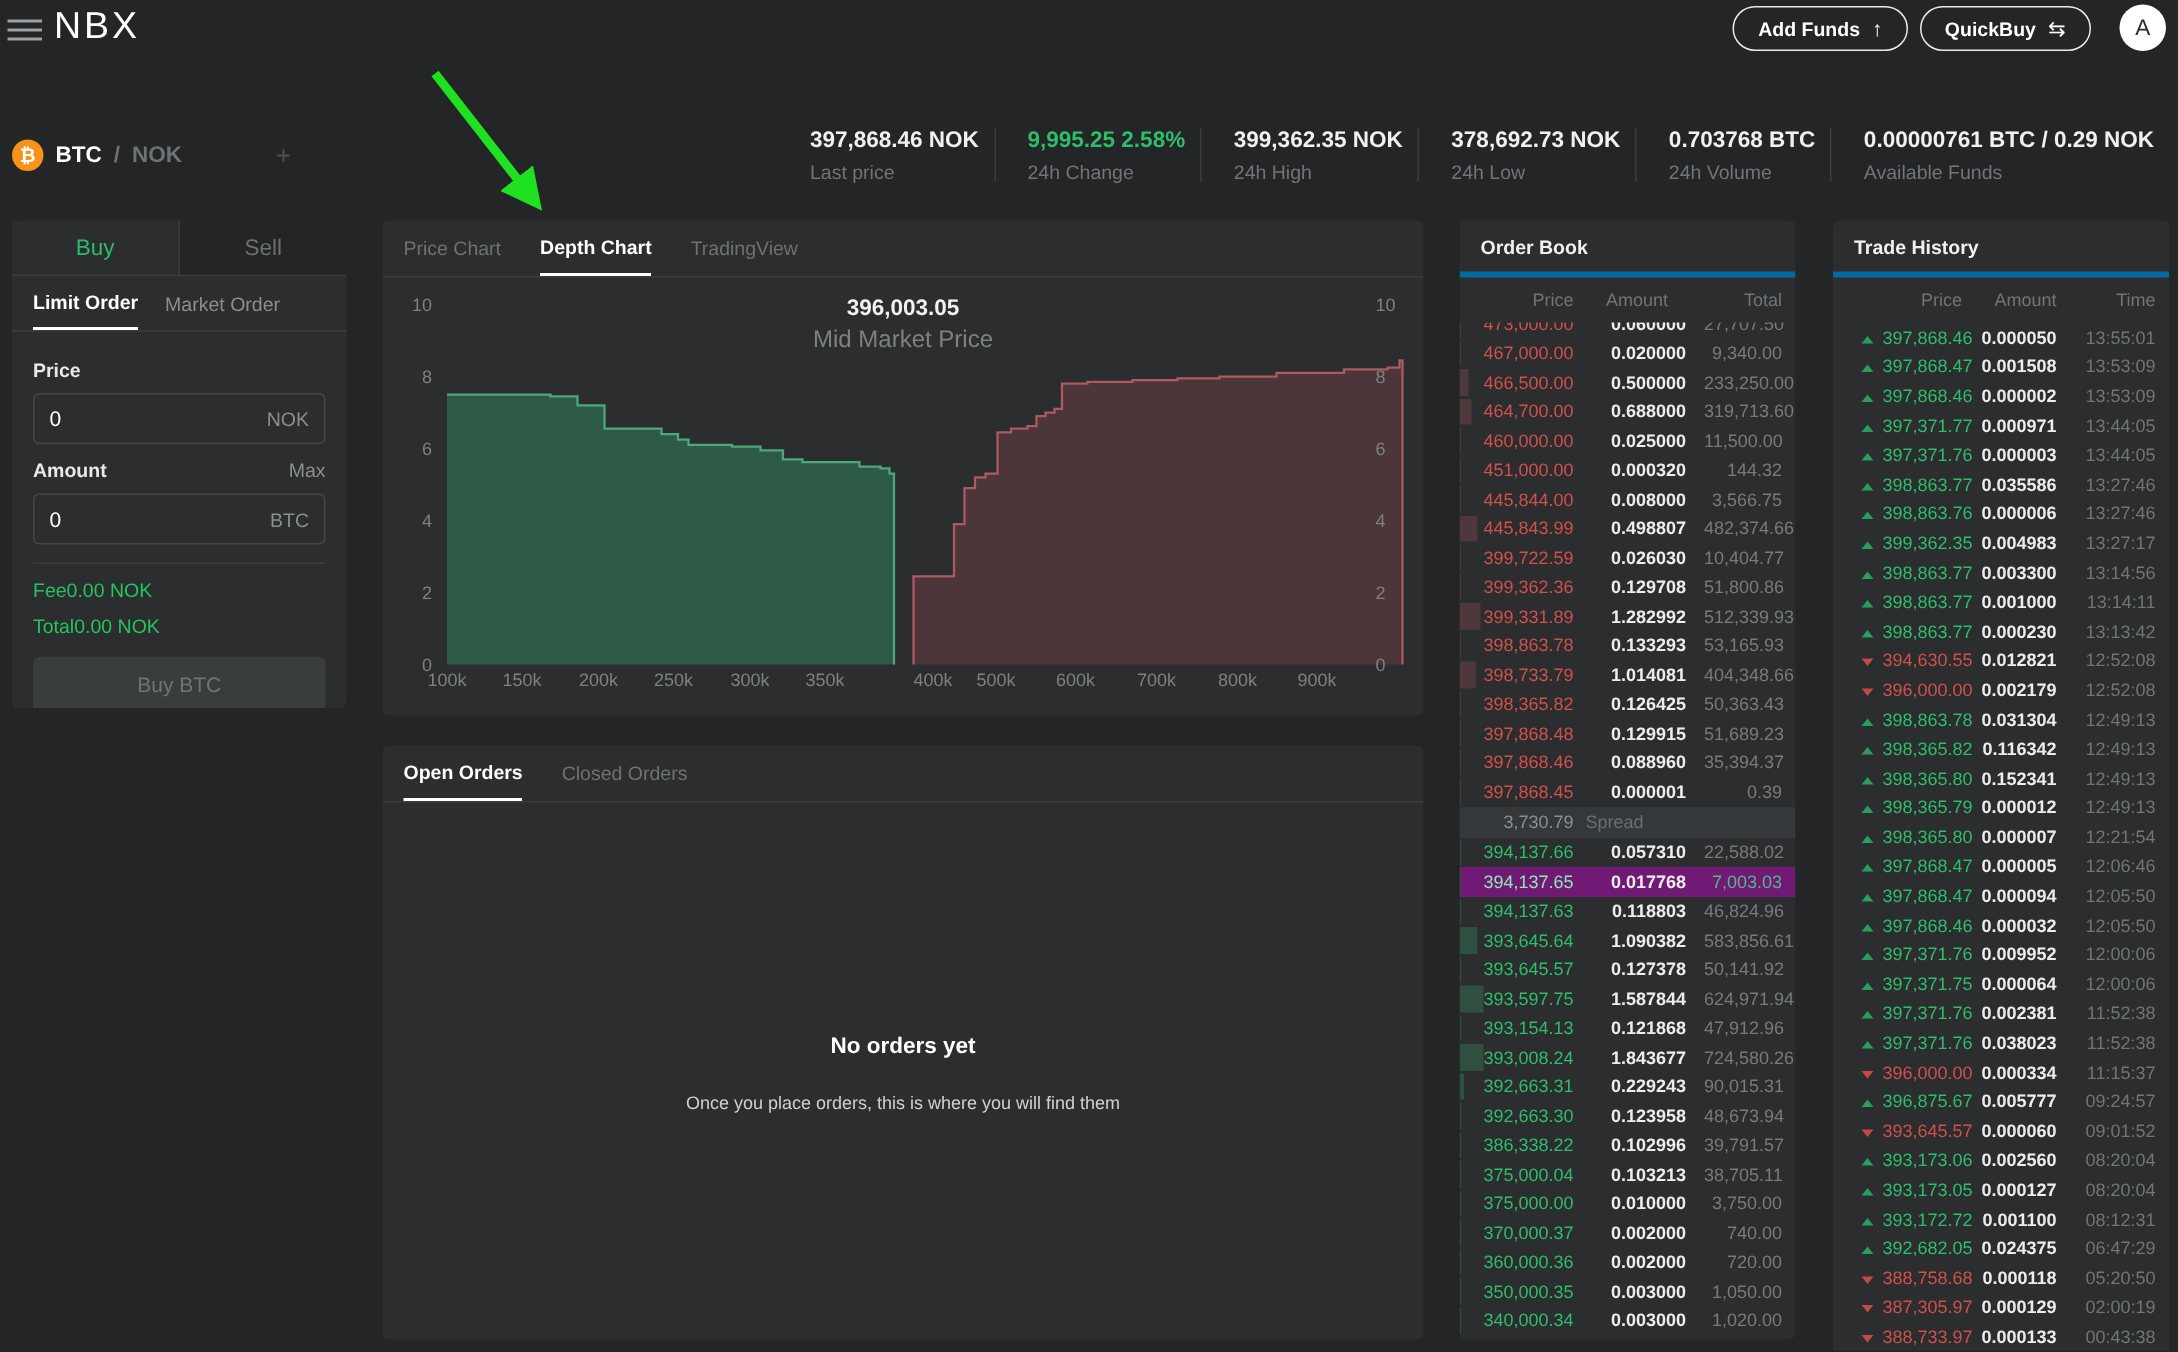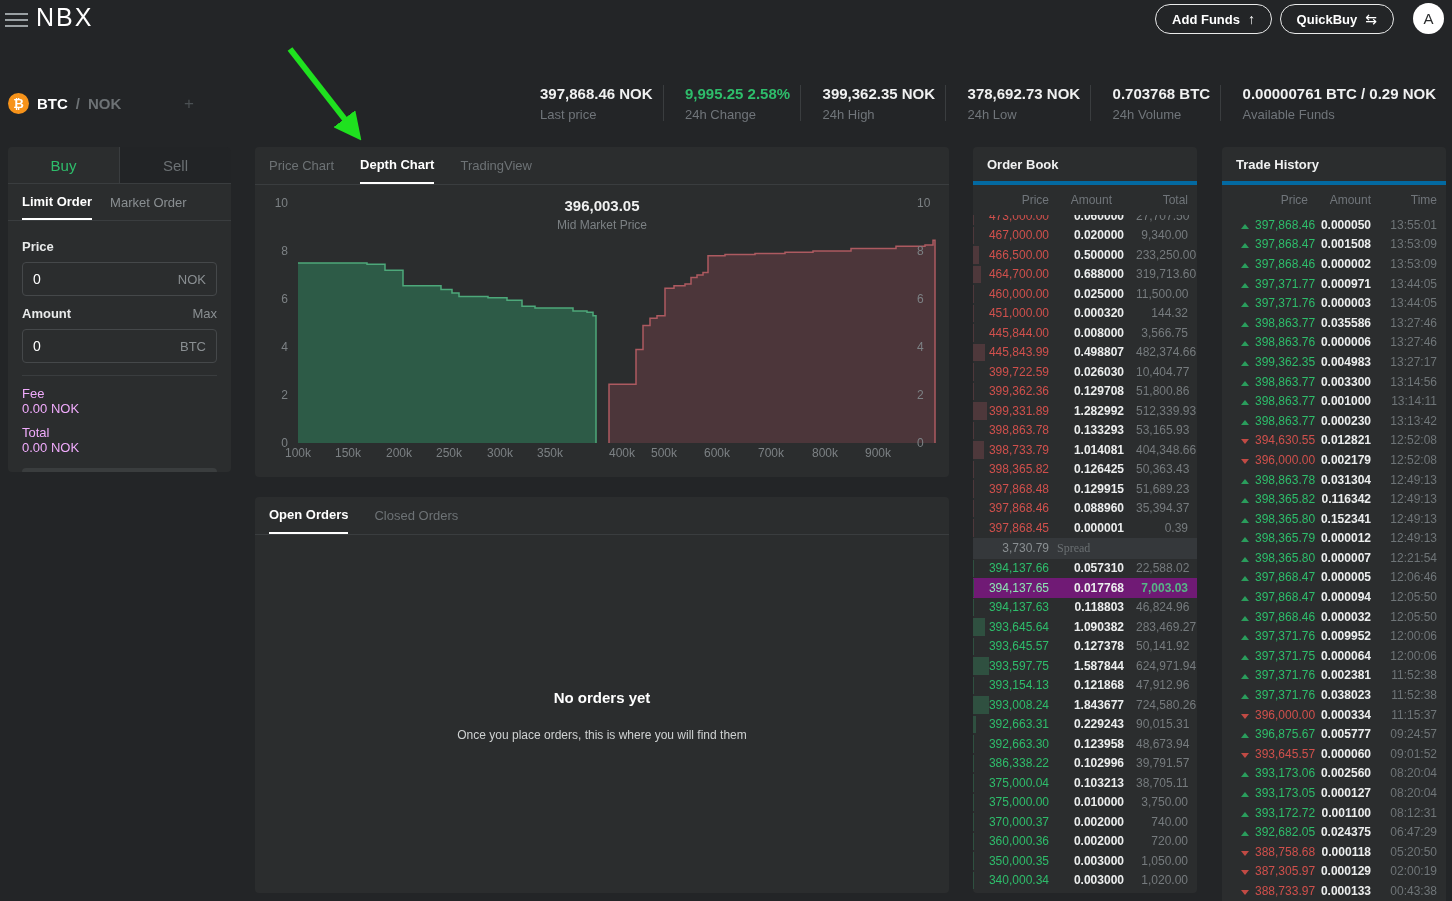--- a/index.html
+++ b/index.html
@@ -53,34 +53,34 @@
   .ottab.active { color:#fff; font-weight:bold; border-bottom:2px solid #fff; }
   #trade-body { padding:12px 14px 0 14px; }
   .fld-label-row { display:flex; justify-content:space-between; align-items:center; margin:6px 0 8px 0; }
   .fld-label { color:#e8eaea; font-size:13px; font-weight:bold; }
   .max { color:#8a8f92; cursor:pointer; }
   .inp { height:34px; border:1px solid #45484a; border-radius:4px; display:flex; align-items:center;
          justify-content:space-between; padding:0 10px; margin-bottom:10px; background:transparent; }
   .inp .val { color:#fff; font-size:14px; }
   .inp .unit { color:#8a8f92; font-size:13px; }
   #trade-sep { border-top:1px solid #3a3d3f; margin:12px 0 10px 0; }
-  .fee-row { display:flex; justify-content:flex-start; color:#f0abfc; margin-bottom:9px;flex-direction:column; }
+  .fee-row { display:flex; justify-content:flex-start; color:#22c55e; margin-bottom:9px; }
   #buy-btn { width:100%; height:36px; background:#3a3d3e; border:none; border-radius:4px;
              color:#6f7476; font-size:14px; margin-top:4px; cursor:pointer; }
 
   
   #chart-card { left:255px; top:147px; width:694px; height:330px; }
   .tabs-row { display:flex; gap:26px; padding:0 14px; height:38px; align-items:center;
               border-bottom:1px solid #3a3d3f; }
   .ctab { color:#6d7275; cursor:pointer; height:100%; display:flex; align-items:center; font-size:13px; }
   .ctab.active { color:#fff; font-weight:bold; border-bottom:2px solid #fff; }
   #chart-body { position:relative; height:292px; }
   #mid-wrap { position:absolute; top:12px; left:0; width:100%; text-align:center; z-index:2; }
   #mid-price { font-size:15px; font-weight:bold; color:#f0f1f1; }
-  #mid-label { font-size:12px; color:#7c8184; margin-top:4px; }
+  #mid-label { font-size:16px; color:#7c8184; margin-top:4px; }
   #depth-svg { position:absolute; left:0; top:0; }
   .axis-txt { fill:#7c8184; font-size:12px; font-family:"Liberation Sans",sans-serif; }
 
   
   #orders-card { left:255px; top:497px; width:694px; height:396px; }
   #orders-empty { position:absolute; top:192px; width:100%; text-align:center; }
   #empty-title { font-size:15px; font-weight:bold; color:#fff; }
   #empty-sub { font-size:12px; color:#cfd2d2; margin-top:22px; }
 
   
@@ -101,25 +101,25 @@
   .book-row span { text-align:right; white-space:nowrap; }
   .book-row .pr.ask { color:#d0504c; }
   .book-row .pr.bid { color:#2ebd6b; }
   .book-row .am { color:#eceeee; font-weight:bold; }
   .book-row .to { color:#767b7e; }
   .depth-bar { position:absolute; left:0; top:1px; bottom:1px; }
   .depth-bar.ask { background:#4e383b; }
   .depth-bar.bid { background:#2f5040; }
   .book-row.hl { background:#701a75; }
   .book-row.hl .pr { color:#8ee7b4; }
-  .book-row.hl .to { color:#57b586;font-weight:bold; }
+  .book-row.hl .to { color:#57b586; }
   #spread-row { display:grid; grid-template-columns:69px 80px 1fr; height:21px; align-items:center;
                 background:#35383b; padding:0 9px 0 7px; font-size:12px; }
   #spread-row .sv { text-align:right; color:#8a8f92; }
-  #spread-row .sl { text-align:left; padding-left:8px; color:#6a6f72;font-family:Liberation Serif, serif; }
+  #spread-row .sl { text-align:left; padding-left:8px; color:#6a6f72; }
   .hist-row { display:grid; grid-template-columns:26px 53px 63px 66px; height:19.6px;
               align-items:center; font-size:12px; padding:0 9px 0 7px; }
   .hist-row span { text-align:right; white-space:nowrap; }
   .hist-row .mk { text-align:left; padding-left:12px; }
   .tri-up { display:inline-block; width:0; height:0; border-left:4px solid transparent;
             border-right:4px solid transparent; border-bottom:5px solid #2a9d5c; }
   .tri-down { display:inline-block; width:0; height:0; border-left:4px solid transparent;
               border-right:4px solid transparent; border-top:5px solid #c14a44; }
   .hist-row .pr.up { color:#2ebd6b; }
   .hist-row .pr.down { color:#d0504c; }
@@ -412,21 +412,21 @@
       <div class="book-row">
         <div class="depth-bar bid" style="width: 1px;"></div>
         <span class="pr bid">394,137.63</span>
         <span class="am">0.118803</span>
         <span class="to">46,824.96</span>
       </div>
       <div class="book-row">
         <div class="depth-bar bid" style="width: 12px;"></div>
         <span class="pr bid">393,645.64</span>
         <span class="am">1.090382</span>
-        <span class="to">283,469.27</span>
+        <span class="to">583,856.61</span>
       </div>
       <div class="book-row">
         <div class="depth-bar bid" style="width: 1px;"></div>
         <span class="pr bid">393,645.57</span>
         <span class="am">0.127378</span>
         <span class="to">50,141.92</span>
       </div>
       <div class="book-row">
         <div class="depth-bar bid" style="width: 16px;"></div>
         <span class="pr bid">393,597.75</span>

